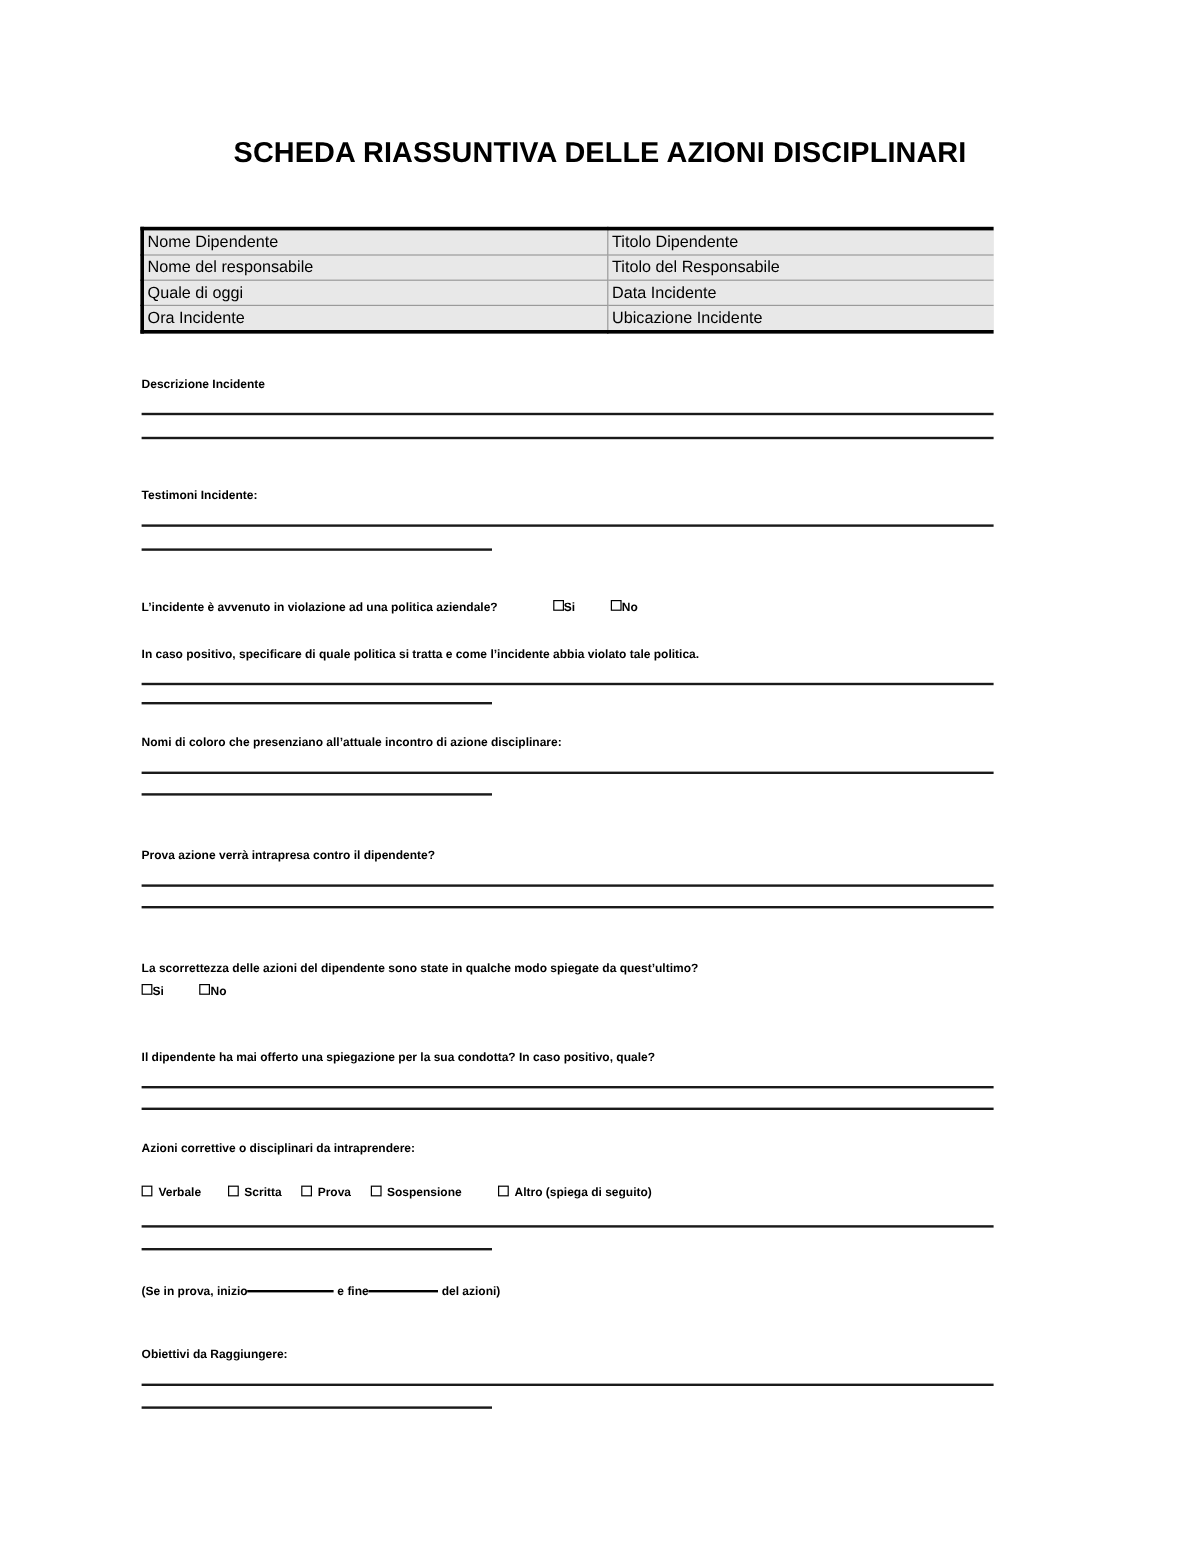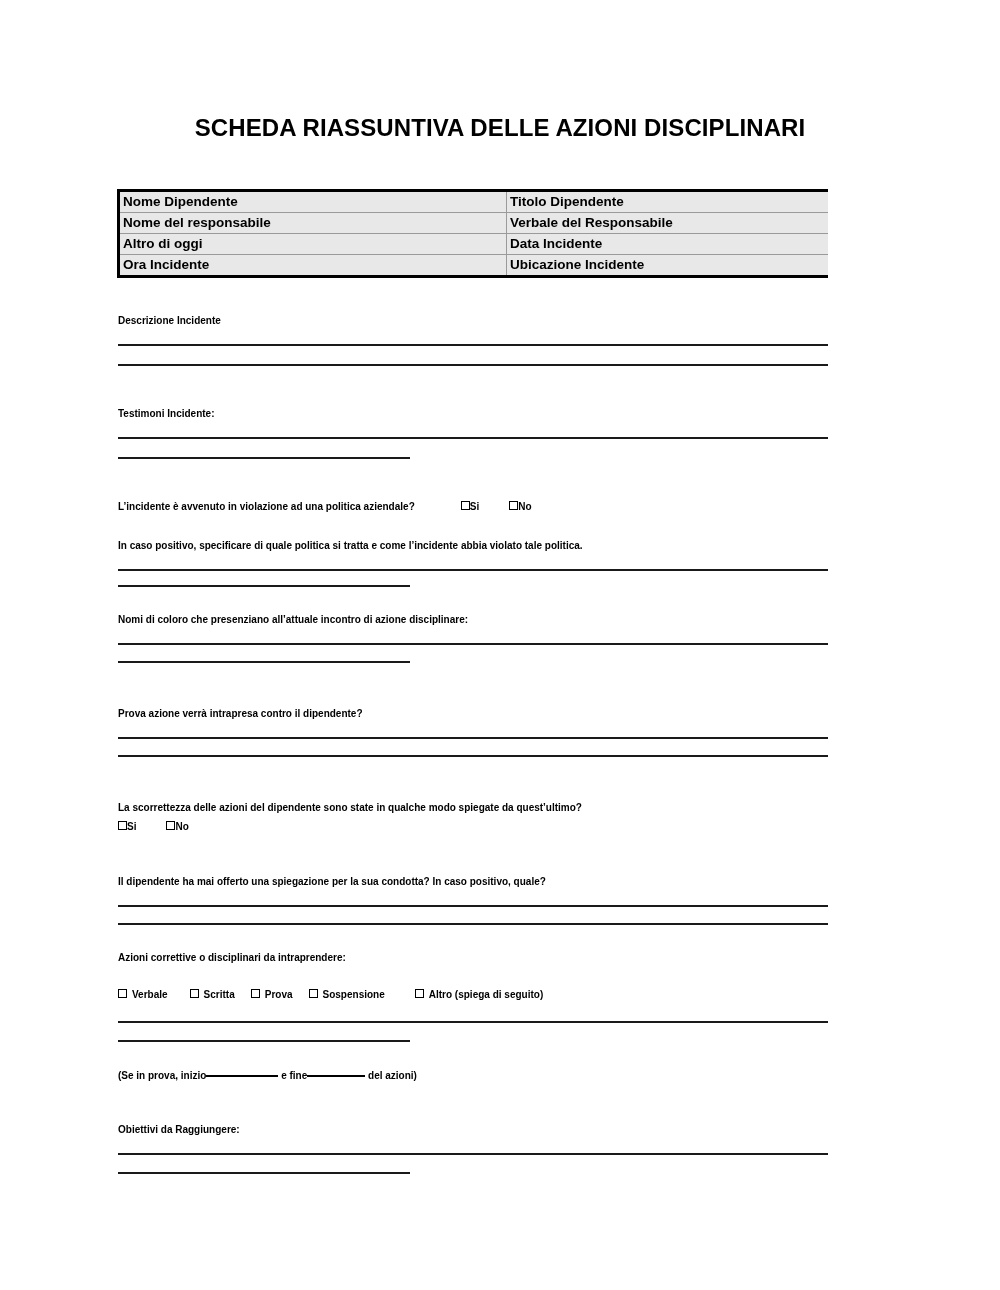--- a/index.html
+++ b/index.html
@@ -40,21 +40,21 @@
     width: 765px;
     border-collapse: collapse;
     border: 3px solid #000000;
     background: #e8e8e8;
     table-layout: fixed;
   }
   .info-table td {
     border: 1px solid #9a9a9a;
     background: #e8e8e8;
     font-size: 13.5px;
-    font-weight: bold;
+    font-weight: normal;
     padding: 1px 3px 2px 3px;
     height: 17px;
     line-height: 15px;
     vertical-align: middle;
     white-space: nowrap;
     overflow: hidden;
   }
   .info-table td.col-left  { width: 380px; }
   .info-table td.col-right { width: 385px; }
 
@@ -112,24 +112,24 @@
   <div class="doc-title">SCHEDA RIASSUNTIVA DELLE AZIONI DISCIPLINARI</div>
 
   <table class="info-table">
     <tbody>
       <tr>
         <td class="col-left">Nome Dipendente</td>
         <td class="col-right">Titolo Dipendente</td>
       </tr>
       <tr>
         <td class="col-left">Nome del responsabile</td>
-        <td class="col-right">Verbale del Responsabile</td>
+        <td class="col-right">Titolo del Responsabile</td>
       </tr>
       <tr>
-        <td class="col-left">Altro di oggi</td>
+        <td class="col-left">Quale di oggi</td>
         <td class="col-right">Data Incidente</td>
       </tr>
       <tr>
         <td class="col-left">Ora Incidente</td>
         <td class="col-right">Ubicazione Incidente</td>
       </tr>
     </tbody>
   </table>
 
   <div class="ftext" style="left:118px; top:311px;">Descrizione Incidente</div>

